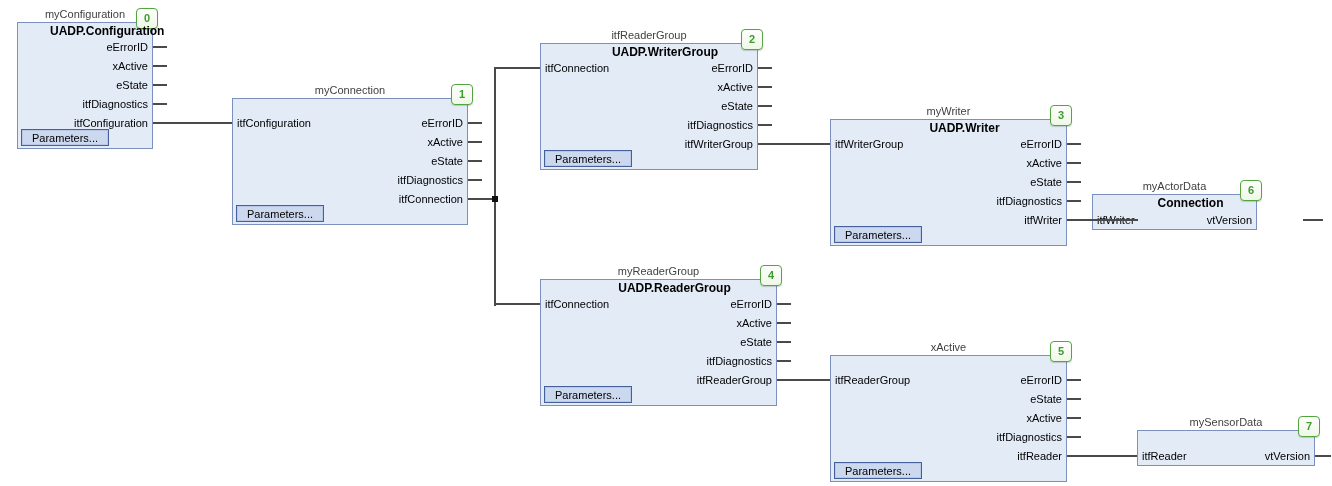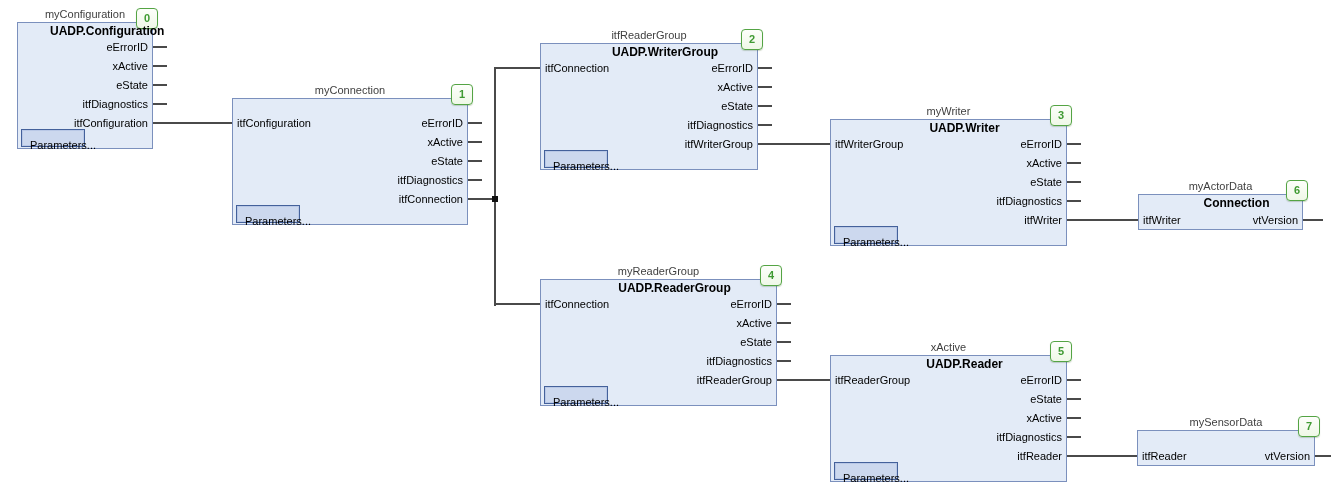--- a/index.html
+++ b/index.html
@@ -42,26 +42,26 @@
     text-align:center;font-size:12px;font-weight:700;line-height:15px;
     color:var(--pin-text);white-space:nowrap;margin-left:32px;
   }
   .pin{
     position:absolute;height:18px;line-height:18px;font-size:11px;
     color:var(--pin-text);white-space:nowrap;
   }
   .pin.in{left:4px;}
   .pin.out{right:4px;}
   .params{
-    position:absolute;left:3px;top:106px;width:64px;height:17px;
+    position:absolute;left:3px;top:106px;width:88px;height:17px;
     background:var(--button-fill);
     border:1px solid var(--button-border);
     box-shadow:inset 0 0 0 1px #b9c8e6;
     font-family:"Liberation Sans", sans-serif;
-    font-size:11px;line-height:14px;color:#000;padding:8px;
+    font-size:11px;line-height:14px;color:#000;padding:0;
     text-align:center;cursor:pointer;
   }
   .wire{position:absolute;background:var(--wire);}
   .wire.h{height:2px;}
   .wire.v{width:2px;}
   .dot{position:absolute;width:6px;height:6px;background:#111;}
 </style>
 </head>
 <body>
 
@@ -126,31 +126,30 @@
     <div class="pin out" style="top:34px">xActive</div>
     <div class="pin out" style="top:53px">eState</div>
     <div class="pin out" style="top:72px">itfDiagnostics</div>
     <div class="pin out" style="top:91px">itfReaderGroup</div>
     <button class="params">Parameters...</button>
   </div>
 
   <div class="fb" style="left:830px;top:355px;width:237px;height:127px">
     <div class="inst">xActive</div>
     <div class="badge">5</div>
-    <div class="title">UADP.Reader</div>
     <div class="pin in" style="top:15px">itfReaderGroup</div>
     <div class="pin out" style="top:15px">eErrorID</div>
     <div class="pin out" style="top:34px">eState</div>
     <div class="pin out" style="top:53px">xActive</div>
     <div class="pin out" style="top:72px">itfDiagnostics</div>
     <div class="pin out" style="top:91px">itfReader</div>
     <button class="params">Parameters...</button>
   </div>
 
-  <div class="fb" style="left:1138px;top:194px;width:165px;height:36px">
+  <div class="fb" style="left:1092px;top:194px;width:165px;height:36px">
     <div class="inst">myActorData</div>
     <div class="badge">6</div>
     <div class="title">Connection</div>
     <div class="pin in" style="top:16px">itfWriter</div>
     <div class="pin out" style="top:16px">vtVersion</div>
   </div>
 
   <div class="fb" style="left:1137px;top:430px;width:178px;height:36px">
     <div class="inst">mySensorData</div>
     <div class="badge">7</div>

